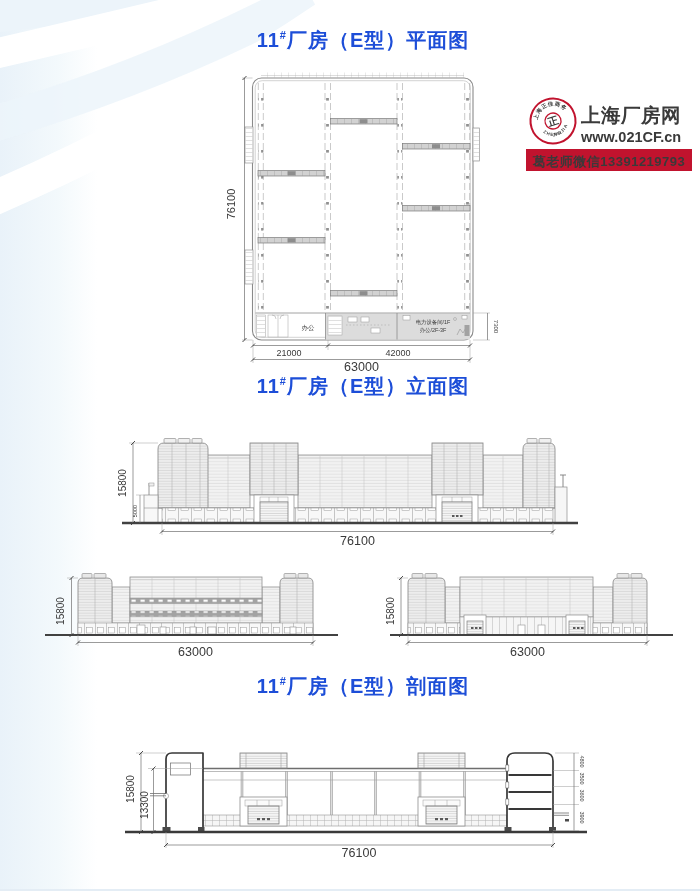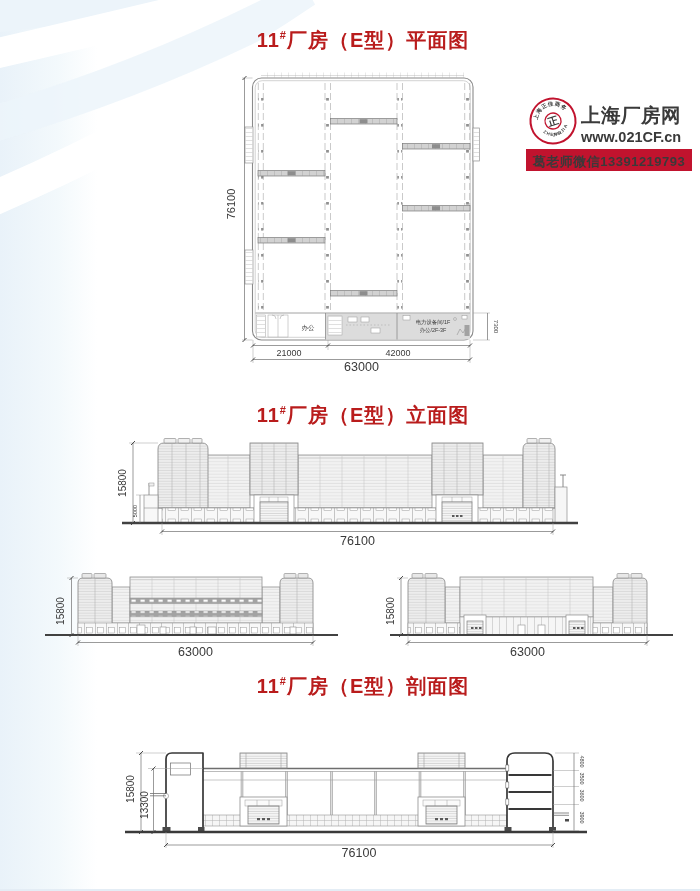--- a/index.html
+++ b/index.html
@@ -3,21 +3,21 @@
 <meta charset="utf-8">
 <style>
   html,body{margin:0;padding:0;}
   body{width:700px;height:891px;position:relative;background:#fff;overflow:hidden;
        font-family:"Liberation Sans",sans-serif;}
   .bg-strip{position:absolute;left:0;top:0;width:97px;height:100%;
     background:linear-gradient(to right,#e9f2f9 0%,#f3f9fc 60%,#ffffff 100%);}
   .bg-arcs{position:absolute;left:0;top:0;}
   .bottom-line{position:absolute;left:0;right:0;bottom:0;height:2px;background:#e4edf5;}
   .title{position:absolute;left:363px;transform:translateX(-50%);white-space:nowrap;
-    font-size:20px;font-weight:700;color:#b91c1c;letter-spacing:1px;text-align:center;}
+    font-size:20px;font-weight:700;color:#1d4ed8;letter-spacing:1px;text-align:center;}
   .title sup{font-size:11px;font-weight:700;}
   svg text{font-family:"Liberation Sans",sans-serif;fill:#3a3a3a;}
 </style>
 </head>
 <body>
 
 <div class="bg-strip"></div>
 <svg class="bg-arcs" width="335" height="300">
   <path d="M0,0 H268 Q130,18 0,32 Z" fill="#ecf4fa"></path>
   <path d="M-10,55 Q150,18 285,-15" stroke="#ffffff" stroke-width="30" fill="none"></path>
@@ -212,21 +212,21 @@
     <text font-size="4.4" font-weight="bold" fill="#c1132e" letter-spacing="1.1">
       <textPath href="#sealBot" startOffset="50%" text-anchor="middle">ZHENGJIA</textPath>
     </text>
   </g>
   <text x="68" y="36" font-size="19.5" font-weight="bold" fill="#c1132e" letter-spacing="0.5">上海厂房网</text>
   <text x="68" y="56" font-size="14.5" font-weight="bold" fill="#c1132e">www.021CF.cn</text>
   <rect x="13" y="63" width="166" height="22" fill="#c1132e"></rect>
   <text x="96" y="79.5" font-size="13" font-weight="bold" fill="#ffffff" text-anchor="middle" letter-spacing="0.5">葛老师微信13391219793</text>
 </svg>
 
-<div class="title" style="top:402px">
+<div class="title" style="top:373px">
   <span>11</span><sup>#</sup><span>厂房（E型）立面图</span>
 </div>
 
 <svg style="position:absolute;left:100px;top:425px" width="500" height="130" viewBox="0 0 500 130">
   <g>
     <rect x="62" y="30" width="88" height="53" fill="url(#clad)" stroke="#919191" stroke-width="0.8"></rect>
     <rect x="198" y="30" width="134" height="53" fill="url(#clad)" stroke="#919191" stroke-width="0.8"></rect>
     <rect x="383" y="30" width="40" height="53" fill="url(#clad)" stroke="#919191" stroke-width="0.8"></rect>
     <g stroke="#c2c2c2" stroke-width="0.5">
       <line x1="84" y1="30" x2="84" y2="83"></line>

